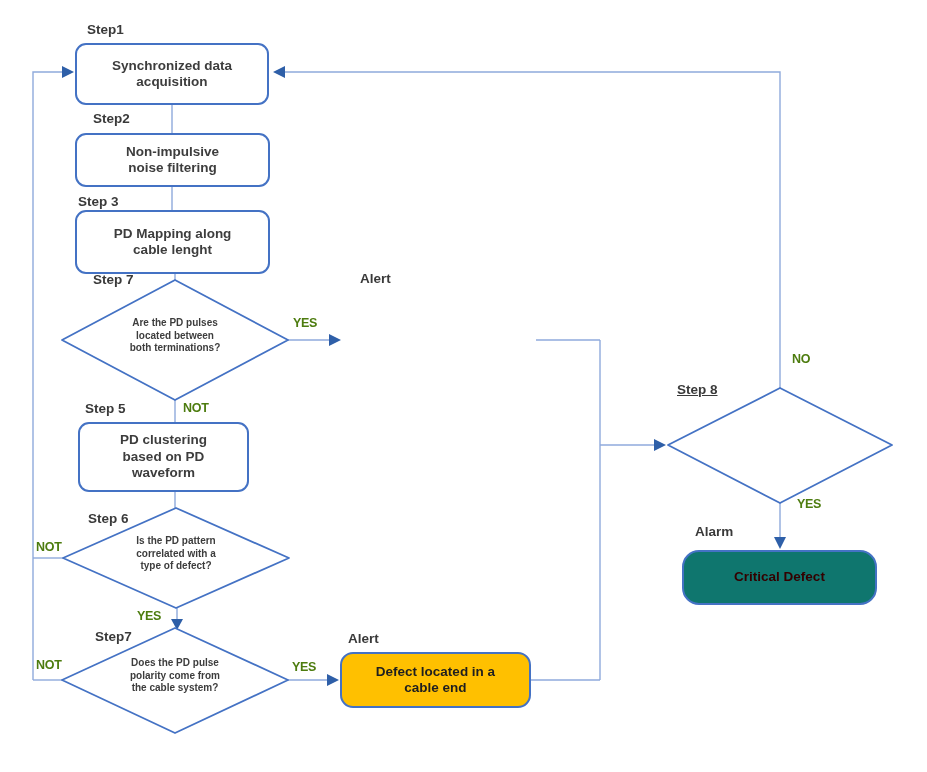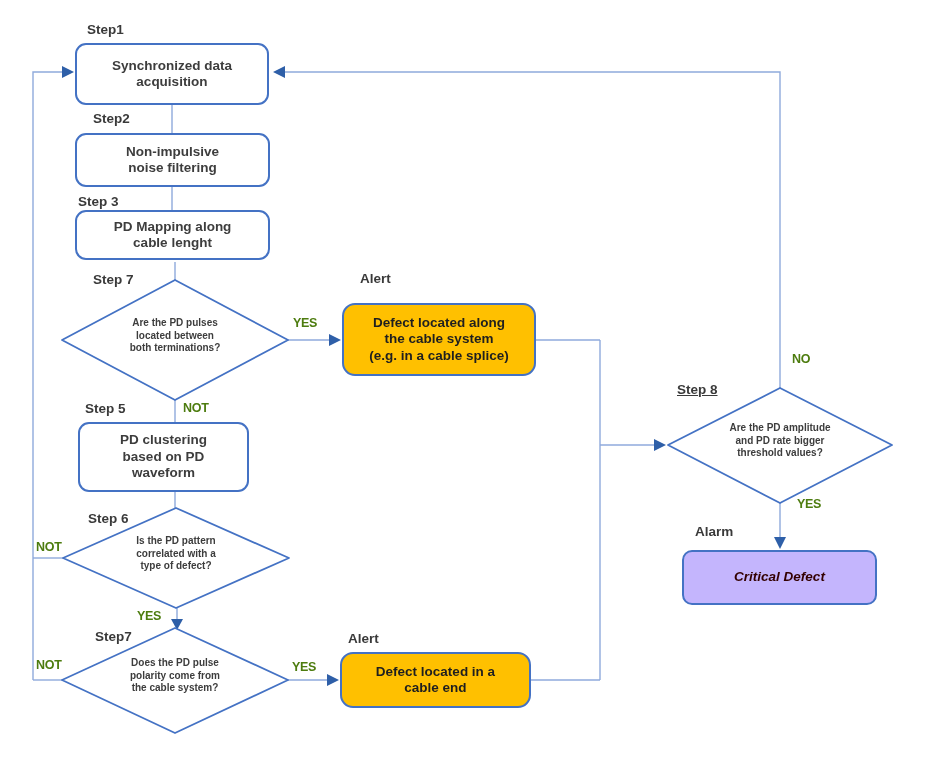--- a/index.html
+++ b/index.html
@@ -23,21 +23,21 @@
     display:flex;align-items:center;justify-content:center;
     text-align:center;
   }
   .node .node-text{
     white-space:pre-line;
     font-size:13.5px;font-weight:700;color:#3d3d3d;
     line-height:1.22;
   }
   .node.alert{background:#FFC000;border-radius:13px;}
   .node.alert .node-text{color:#1f1f1f;}
-  .node.alarm{background:#c4b5fd;border-radius:10px;font-style:italic;}
+  .node.alarm{background:#0f766e;border-radius:17px;}
   .node.alarm .node-text{color:#330000;}
   .dtext{
     position:absolute;z-index:3;
     text-align:center;
     white-space:pre-line;
     font-size:10px;font-weight:700;color:#3d3d3d;
     line-height:1.25;
   }
   .steplbl{
     position:absolute;z-index:3;
@@ -46,21 +46,21 @@
   }
   .edgelbl{
     position:absolute;z-index:4;
     font-size:12.5px;font-weight:900;color:#4d7c0f;
     letter-spacing:-0.3px;
     white-space:nowrap;
   }
   
   .n-step1{left:75px;top:43px;width:194px;height:62px;}
   .n-step2{left:75px;top:133px;width:195px;height:54px;}
-  .n-step3{left:75px;top:210px;width:195px;height:50px;}
+  .n-step3{left:75px;top:210px;width:195px;height:64px;}
   .n-step5{left:78px;top:422px;width:171px;height:70px;}
   .n-alert1{left:342px;top:303px;width:194px;height:73px;}
   .n-alert2{left:340px;top:652px;width:191px;height:56px;}
   .n-alarm{left:682px;top:550px;width:195px;height:55px;}
   
   .t-step4{left:85px;top:317px;width:180px;}
   .t-step6{left:86px;top:535px;width:180px;}
   .t-step7{left:85px;top:657px;width:180px;}
   .t-step8{left:687px;top:422px;width:186px;}
   
@@ -140,45 +140,37 @@
   </div>
   <div class="node n-step3">
     <span class="node-text">PD Mapping along
 cable lenght</span>
   </div>
   <div class="node n-step5">
     <span class="node-text">PD clustering
 based on PD
 waveform</span>
   </div>
-  <div class="node alert n-alert1">
-    <span class="node-text">Defect located along
-the cable system
-(e.g. in a cable splice)</span>
-  </div>
   <div class="node alert n-alert2">
     <span class="node-text">Defect located in a
 cable end</span>
   </div>
   <div class="node alarm n-alarm">
     <span class="node-text">Critical Defect</span>
   </div>
 
   <div class="dtext t-step4">Are the PD pulses
 located between
 both terminations?</div>
   <div class="dtext t-step6">Is the PD pattern
 correlated with a
 type of defect?</div>
   <div class="dtext t-step7">Does the PD pulse
 polarity come from
 the cable system?</div>
-  <div class="dtext t-step8">Are the PD amplitude
-and PD rate bigger
-threshold values?</div>
 
   <span class="steplbl lbl-step1">Step1</span>
   <span class="steplbl lbl-step2">Step2</span>
   <span class="steplbl lbl-step3">Step 3</span>
   <span class="steplbl lbl-step4">Step 7</span>
   <span class="steplbl lbl-alert1">Alert</span>
   <span class="steplbl lbl-step5">Step 5</span>
   <span class="steplbl lbl-step6">Step 6</span>
   <span class="steplbl lbl-step7">Step7</span>
   <span class="steplbl lbl-alert2">Alert</span>

